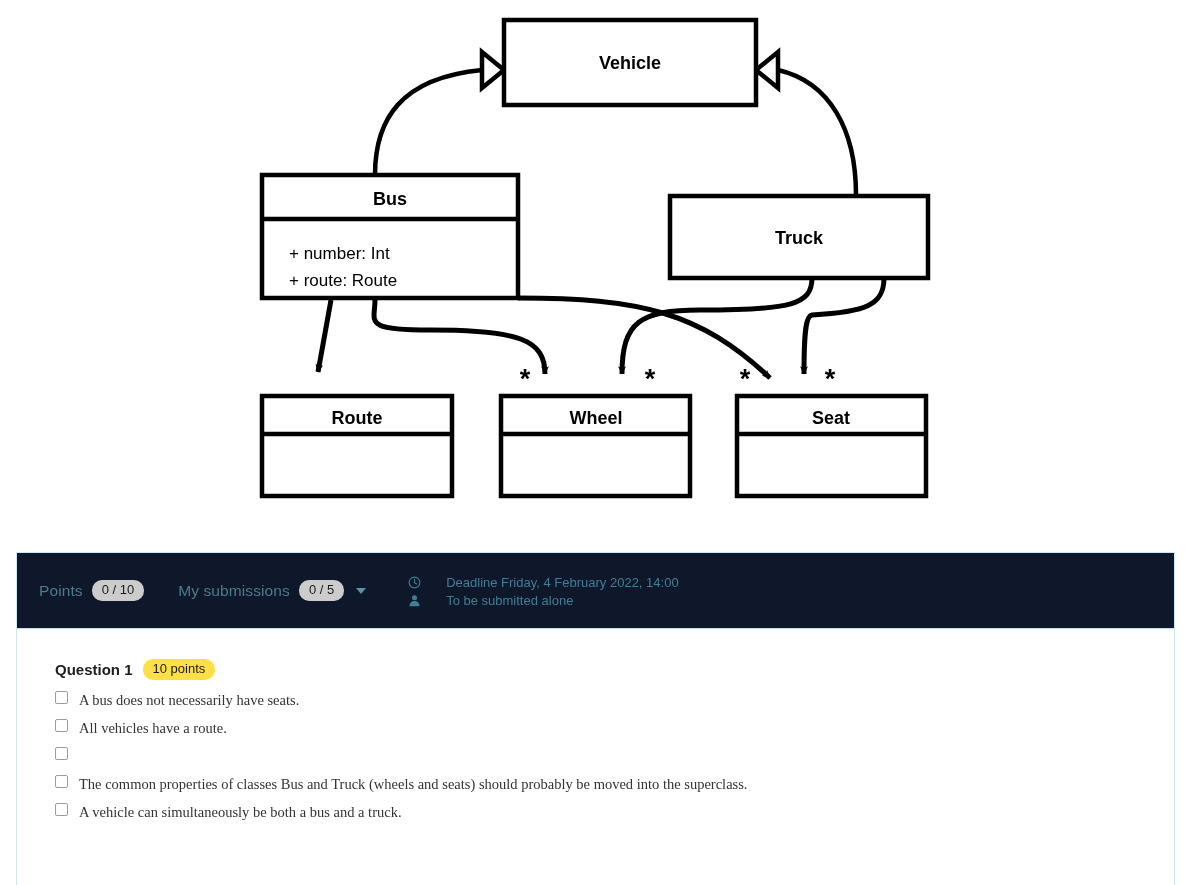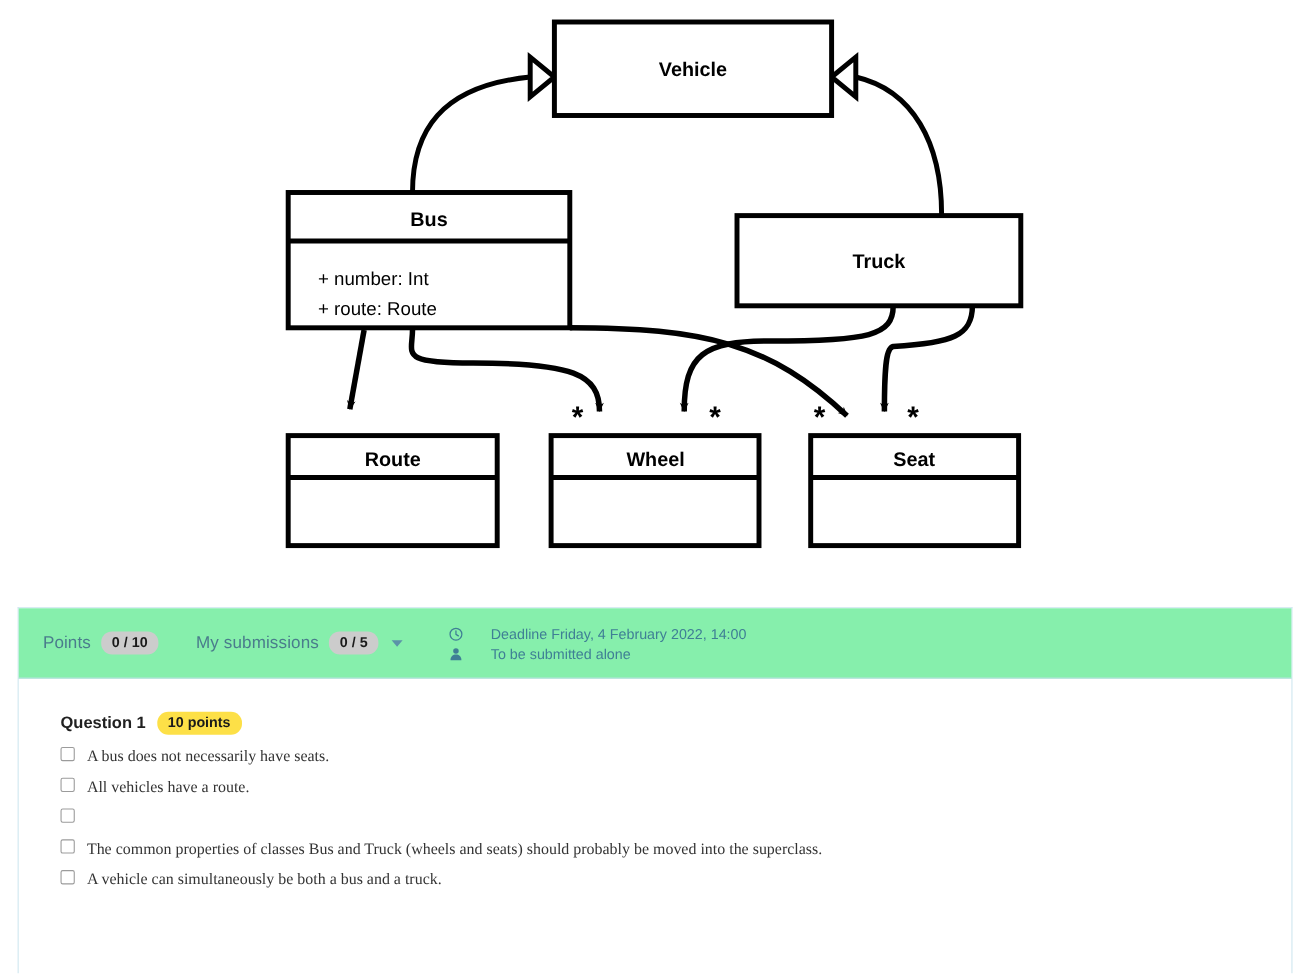--- a/index.html
+++ b/index.html
@@ -19,39 +19,39 @@
   
   #panel {
     position: absolute;
     left: 16px; top: 552px;
     width: 1159px; height: 333px;
     background: #ffffff;
     border: 1px solid #cfe7f0;
     border-bottom: none;
   }
   #panel-header {
-    height: 64px;
-    background: #86efac;
+    height: 76px;
+    background: #0f172a;
     border-bottom: 1px solid #c2e0ec;
     display: flex;
     align-items: center;
     padding-left: 22px;
     gap: 0;
   }
   .hdr-group { display: flex; align-items: center; }
   .hdr-label {
     color: #4a7c8c;
     font-size: 15.5px;
     letter-spacing: 0.1px;
   }
   .pill {
     display: inline-block;
     background: #cccccc;
     color: #1a1a1a;
-    font-weight: bold;
+    font-weight: normal;
     font-size: 13px;
     border-radius: 10px;
     padding: 2px 10px 3px 10px;
     margin-left: 9px;
     line-height: 1.25;
     white-space: nowrap;
   }
   .caret {
     width: 0; height: 0;
     border-left: 5px solid transparent;

